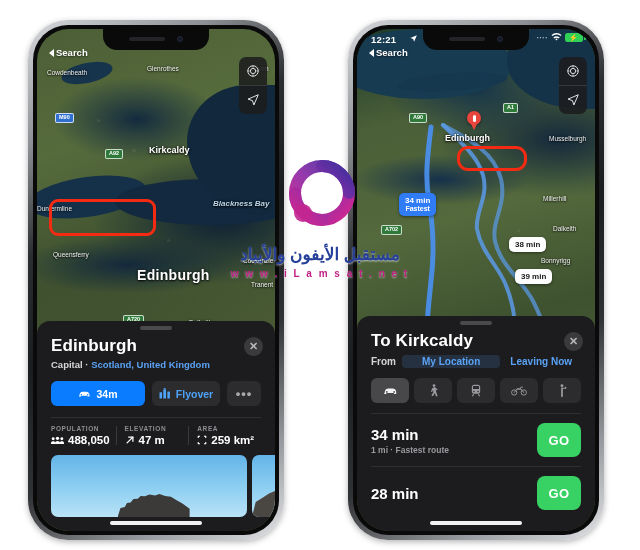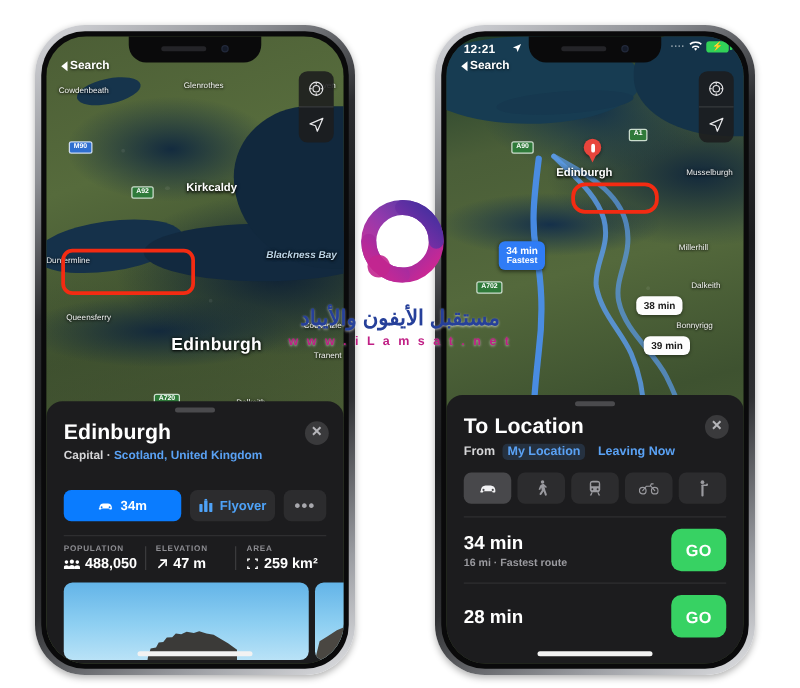--- a/index.html
+++ b/index.html
@@ -160,21 +160,21 @@
     color:#fff;font-size:17px;font-weight:bold;letter-spacing:.1px;margin-top:2px;
   }
   .sheet-sub{font-size:9.5px;margin-top:3px;color:#d6d6d8;font-weight:bold;}
   .sheet-sub .link{color:#5aa2f5;font-weight:bold;}
   .closebtn{
     position:absolute;right:12px;top:16px;width:19px;height:19px;border-radius:50%;
     background:#3a3a3c;color:#b6b6ba;display:flex;align-items:center;justify-content:center;
     font-size:11px;line-height:1;font-weight:bold;
   }
 
-  .actions{display:flex;gap:7px;margin-top:22px;align-items:center;}
+  .actions{display:flex;gap:7px;margin-top:11px;align-items:center;}
   .act{
     height:25px;border-radius:6px;display:flex;align-items:center;justify-content:center;
     gap:5px;font-size:10.5px;font-weight:bold;
   }
   .act.primary{background:#0a7cff;color:#fff;flex:0 0 94px;}
   .act.ghost{background:#2c2c2e;color:#4ea2f7;flex:1;}
   .act.dots{background:#2c2c2e;color:#a8a8ad;flex:0 0 34px;font-size:13px;letter-spacing:1px;}
 
   .redring{
     position:absolute;border:3px solid #f42b12;border-radius:9px;
@@ -209,21 +209,21 @@
     position:absolute;right:0;bottom:0;width:46px;height:34px;background:#4a4742;
     clip-path:polygon(0% 100%,8% 56%,22% 44%,38% 30%,56% 20%,74% 12%,100% 2%,100% 100%);
   }
 
   
   .from-row{
     display:flex;align-items:center;gap:6px;margin-top:4px;font-size:10px;font-weight:bold;
   }
   .from-row .lbl{color:#d6d6d8;}
   .from-row .chip{
-    color:#5aa2f5;background:rgba(90,162,245,.16);border-radius:4px;padding:1px 4px;
+    color:#5aa2f5;background:rgba(90,162,245,.16);border-radius:4px;padding:1px 20px;
   }
   .from-row .chip2{color:#5aa2f5;padding:1px 4px;}
 
   .modes{display:flex;gap:5px;margin-top:10px;}
   .mode{
     flex:1;height:25px;border-radius:6px;background:#2c2c2e;
     display:flex;align-items:center;justify-content:center;color:#9a9a9f;
   }
   .mode.sel{background:#48484b;color:#f2f2f4;}
 
@@ -481,21 +481,21 @@
         </div>
 
         <div class="backlink">
           <span class="tri"></span>
           <span>Search</span>
         </div>
 
         <div class="sheet" style="height:215px;">
           <div class="grabber"></div>
           <div class="sheet-pad">
-            <div class="sheet-title">To Location</div>
+            <div class="sheet-title">To Kirkcaldy</div>
             <div class="from-row">
               <span class="lbl">From</span>
               <span class="chip">My Location</span>
               <span class="chip2">Leaving Now</span>
             </div>
 
             <div class="modes">
               <div class="mode sel">
                 <svg width="15" height="10" viewBox="0 0 26 14" fill="currentColor">
                   <path d="M3 9.5c0-2 .6-3.4 1.4-4.6C5.4 3.4 7.4 2.6 13 2.6s7.6.8 8.6 2.3c.8 1.2 1.4 2.6 1.4 4.6v1.6a1 1 0 01-1 1h-2.2a1 1 0 01-1-1v-.5H6.2v.5a1 1 0 01-1 1H3a1 1 0 01-1-1z"></path>
@@ -532,21 +532,21 @@
                   <rect x="4.6" y="4.2" width="4.6" height="1.3" rx=".6"></rect>
                   <rect x="7.8" y="3.2" width="1.6" height="1.6" rx=".4"></rect>
                 </svg>
               </div>
             </div>
 
             <div class="route-list">
               <div class="route-row">
                 <div>
                   <div class="rt">34 min</div>
-                  <div class="rs">16 mi · Fastest route</div>
+                  <div class="rs">1 mi · Fastest route</div>
                 </div>
                 <div class="gobtn">GO</div>
               </div>
               <div class="route-row" style="padding-bottom:0;border-bottom:none;">
                 <div>
                   <div class="rt">28 min</div>
                 </div>
                 <div class="gobtn">GO</div>
               </div>
             </div>

